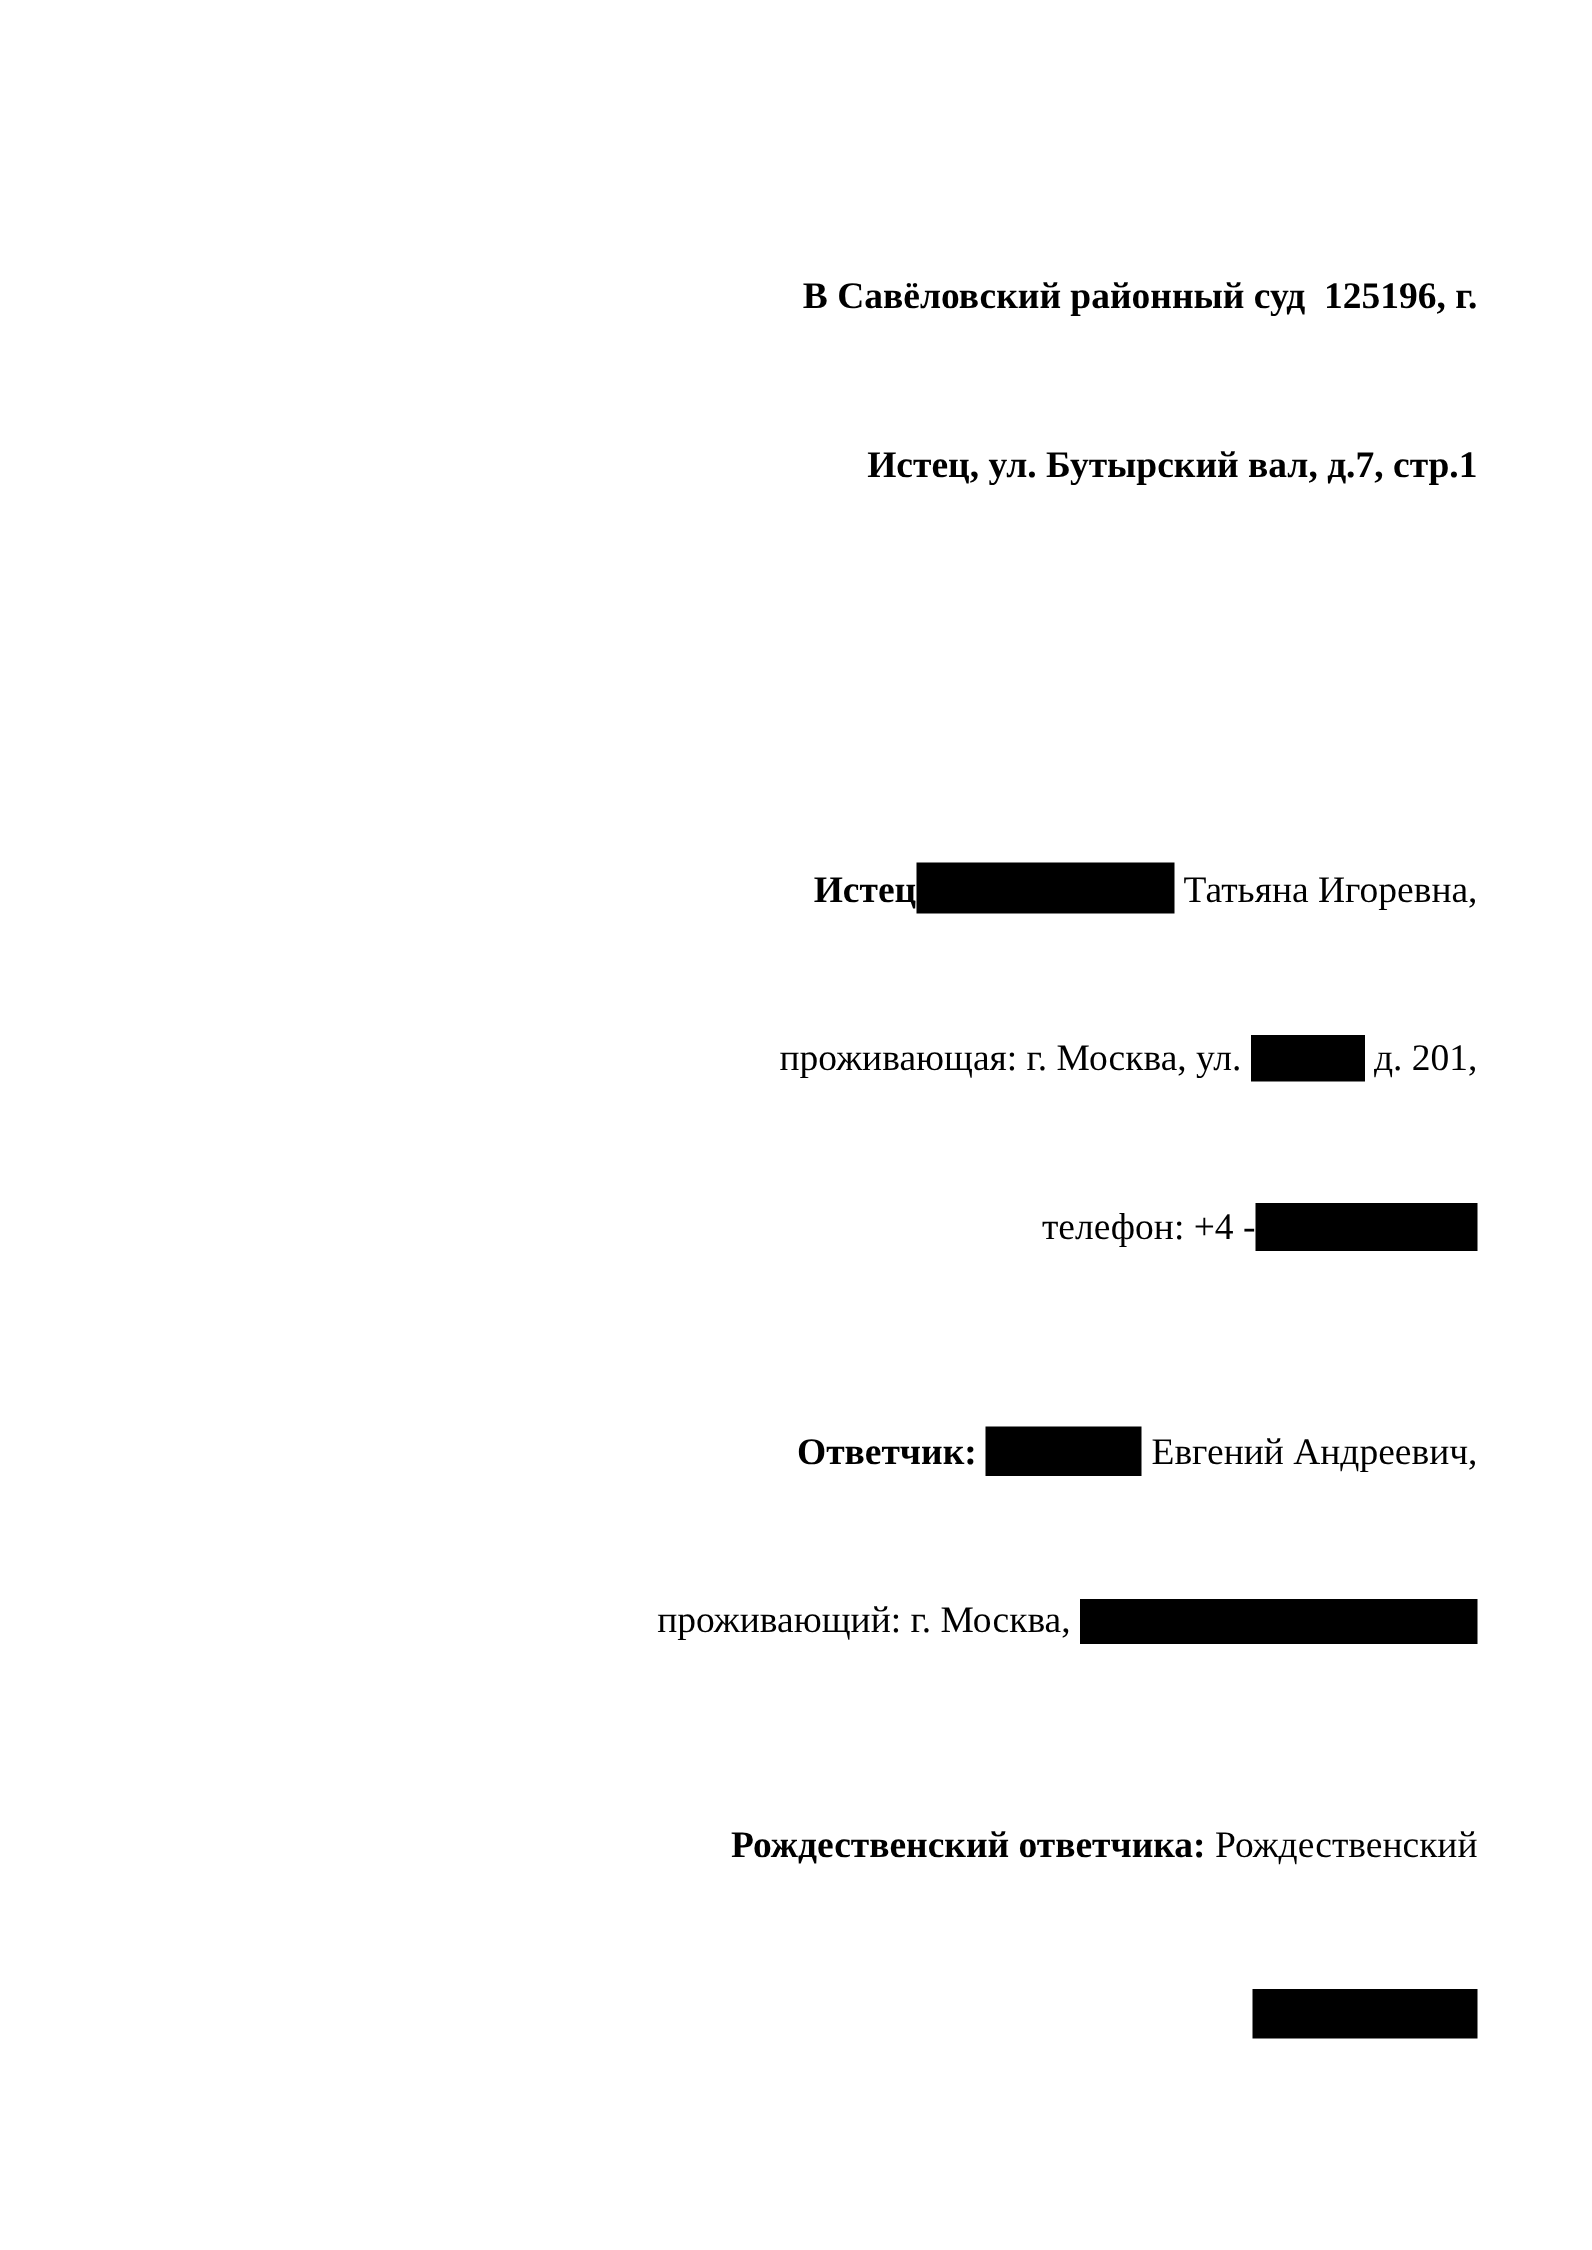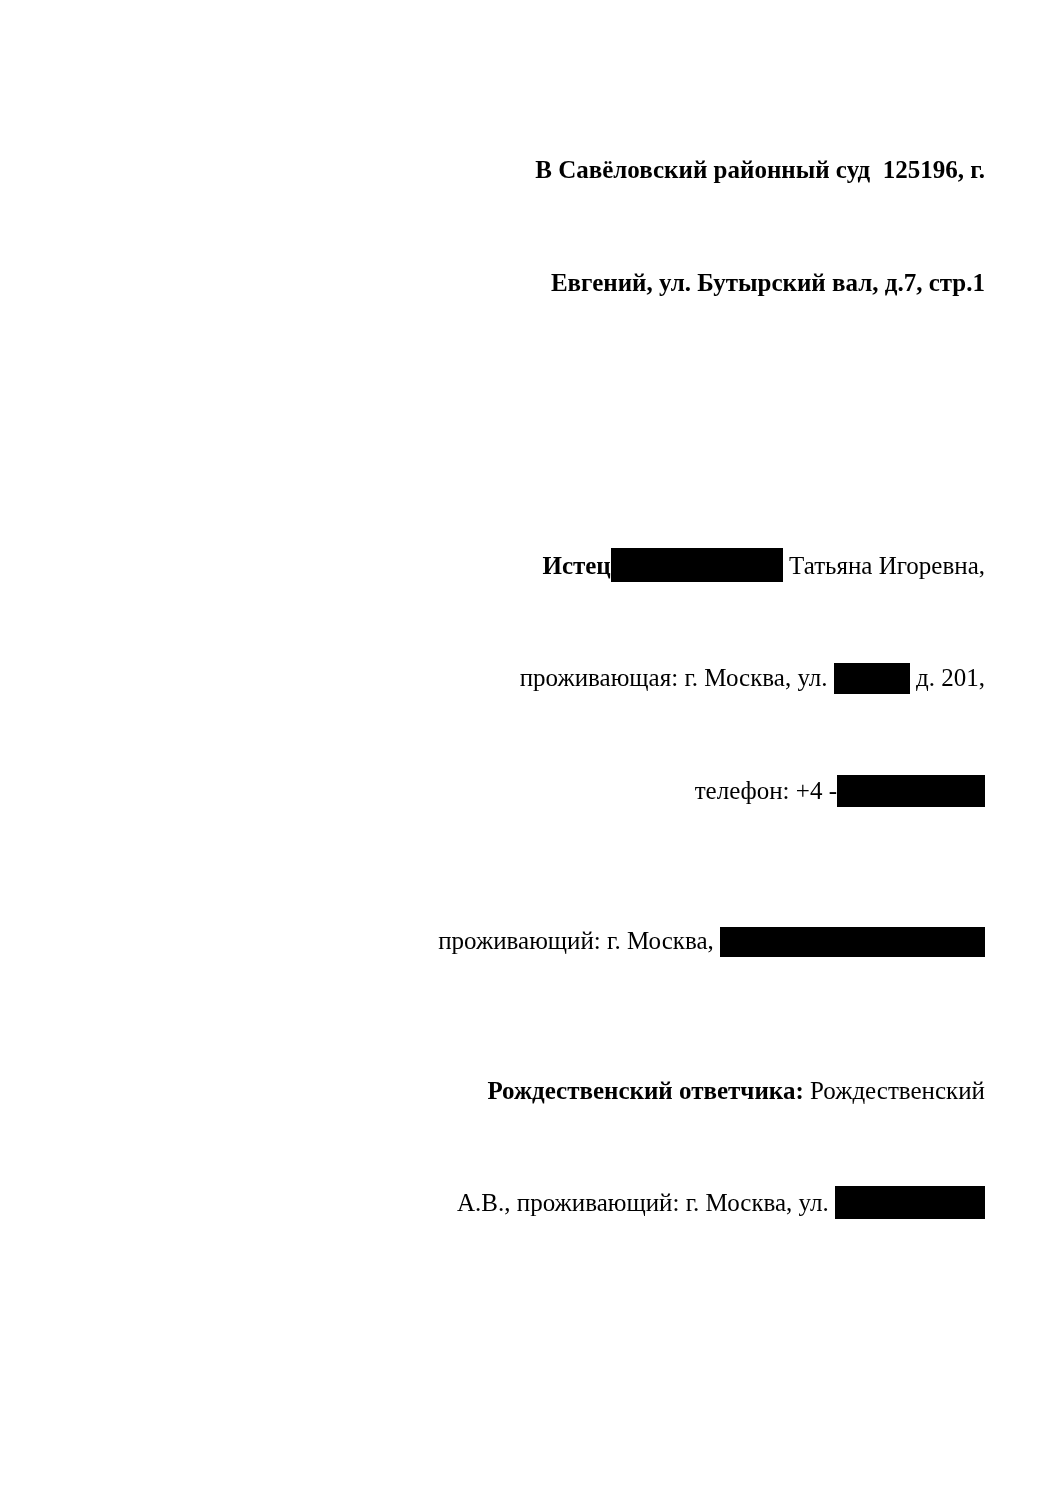--- a/index.html
+++ b/index.html
@@ -19,21 +19,21 @@
     overflow: hidden;
   }
   .content {
     position: absolute;
     left: 147px;
     width: 838px;
     top: 0;
   }
   
   .court-header {
-    padding-top: 76px;
+    padding-top: 104px;
     text-align: right;
     font-weight: bold;
     white-space: pre-wrap;
   }
   .parties {
     margin-top: 58px;
     text-align: right;
     white-space: pre-wrap;
   }
   .party-line { min-height: 37.5px; }
@@ -46,31 +46,32 @@
   }
 </style>
 </head>
 <body>
 
 <div class="page">
   <div class="content">
 
     <div class="court-header">
       <div class="party-line">В Савёловский районный суд  125196, г.</div>
-      <div class="party-line">Евгений, ул. Бутырский вал, д.7, стр.1</div>
+      <div class="party-line">Истец, ул. Бутырский вал, д.7, стр.1</div>
     </div>
 
     <div class="parties">
 
       <div class="party-line"><span class="b">Истец</span><span class="redact" style="width:172px;height:34px;"></span><span> Татьяна Игоревна,</span></div>
       <div class="party-line"><span>проживающая: г. Москва, ул. </span><span class="redact" style="width:76px;height:31px;"></span><span> д. 201,</span></div>
       <div class="party-line"><span>телефон: +4 -</span><span class="redact" style="width:148px;height:32px;"></span></div>
 
+      <div class="party-line"><span class="b">Ответчик: </span><span class="redact" style="width:104px;height:33px;"></span><span> Евгений Андреевич,</span></div>
       <div class="party-line"><span>проживающий: г. Москва, </span><span class="redact" style="width:265px;height:30px;"></span></div>
 
       <div class="party-line"><span class="b">Рождественский ответчика: </span><span>Рождественский</span></div>
-      <div class="party-line"><span>А.В., проживающий: г. Москва, ул. </span><span class="redact" style="width:150px;height:33px;"></span></div>
+      <div class="party-line"><span class="redact" style="width:150px;height:33px;"></span></div>
       
 
     </div>
 
   </div>
 </div>
 
 </body></html>

